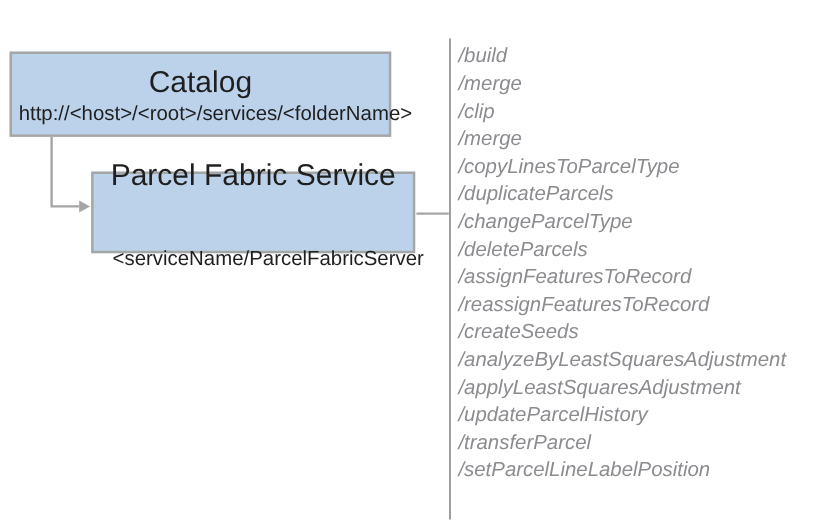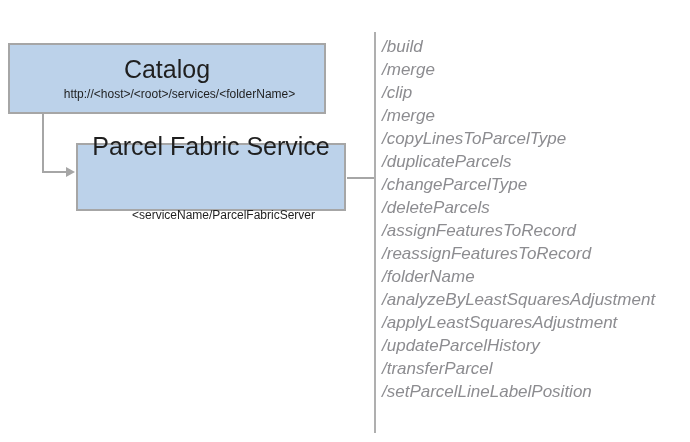--- a/index.html
+++ b/index.html
@@ -47,21 +47,21 @@
     height: 68px;
     gap: 44px;
   }
   .node-title {
     font-size: 25px;
     line-height: 30px;
     color: #1f1f1f;
     letter-spacing: 0px;
   }
   .node-subtitle {
-    font-size: 12px;
+    font-size: 17px;
     line-height: 17px;
     color: #1f1f1f;
     margin-top: 2px;
     white-space: nowrap;
     margin-left: 25px;
   }
   .endpoint-list {
     position: absolute;
     left: 382px;
     top: 35px;
@@ -101,21 +101,21 @@
       <div class="endpoint-item">/build</div>
       <div class="endpoint-item">/merge</div>
       <div class="endpoint-item">/clip</div>
       <div class="endpoint-item">/merge</div>
       <div class="endpoint-item">/copyLinesToParcelType</div>
       <div class="endpoint-item">/duplicateParcels</div>
       <div class="endpoint-item">/changeParcelType</div>
       <div class="endpoint-item">/deleteParcels</div>
       <div class="endpoint-item">/assignFeaturesToRecord</div>
       <div class="endpoint-item">/reassignFeaturesToRecord</div>
-      <div class="endpoint-item">/folderName</div>
+      <div class="endpoint-item">/createSeeds</div>
       <div class="endpoint-item">/analyzeByLeastSquaresAdjustment</div>
       <div class="endpoint-item">/applyLeastSquaresAdjustment</div>
       <div class="endpoint-item">/updateParcelHistory</div>
       <div class="endpoint-item">/transferParcel</div>
       <div class="endpoint-item">/setParcelLineLabelPosition</div>
     </div>
 
 </div>
 
 </body></html>

